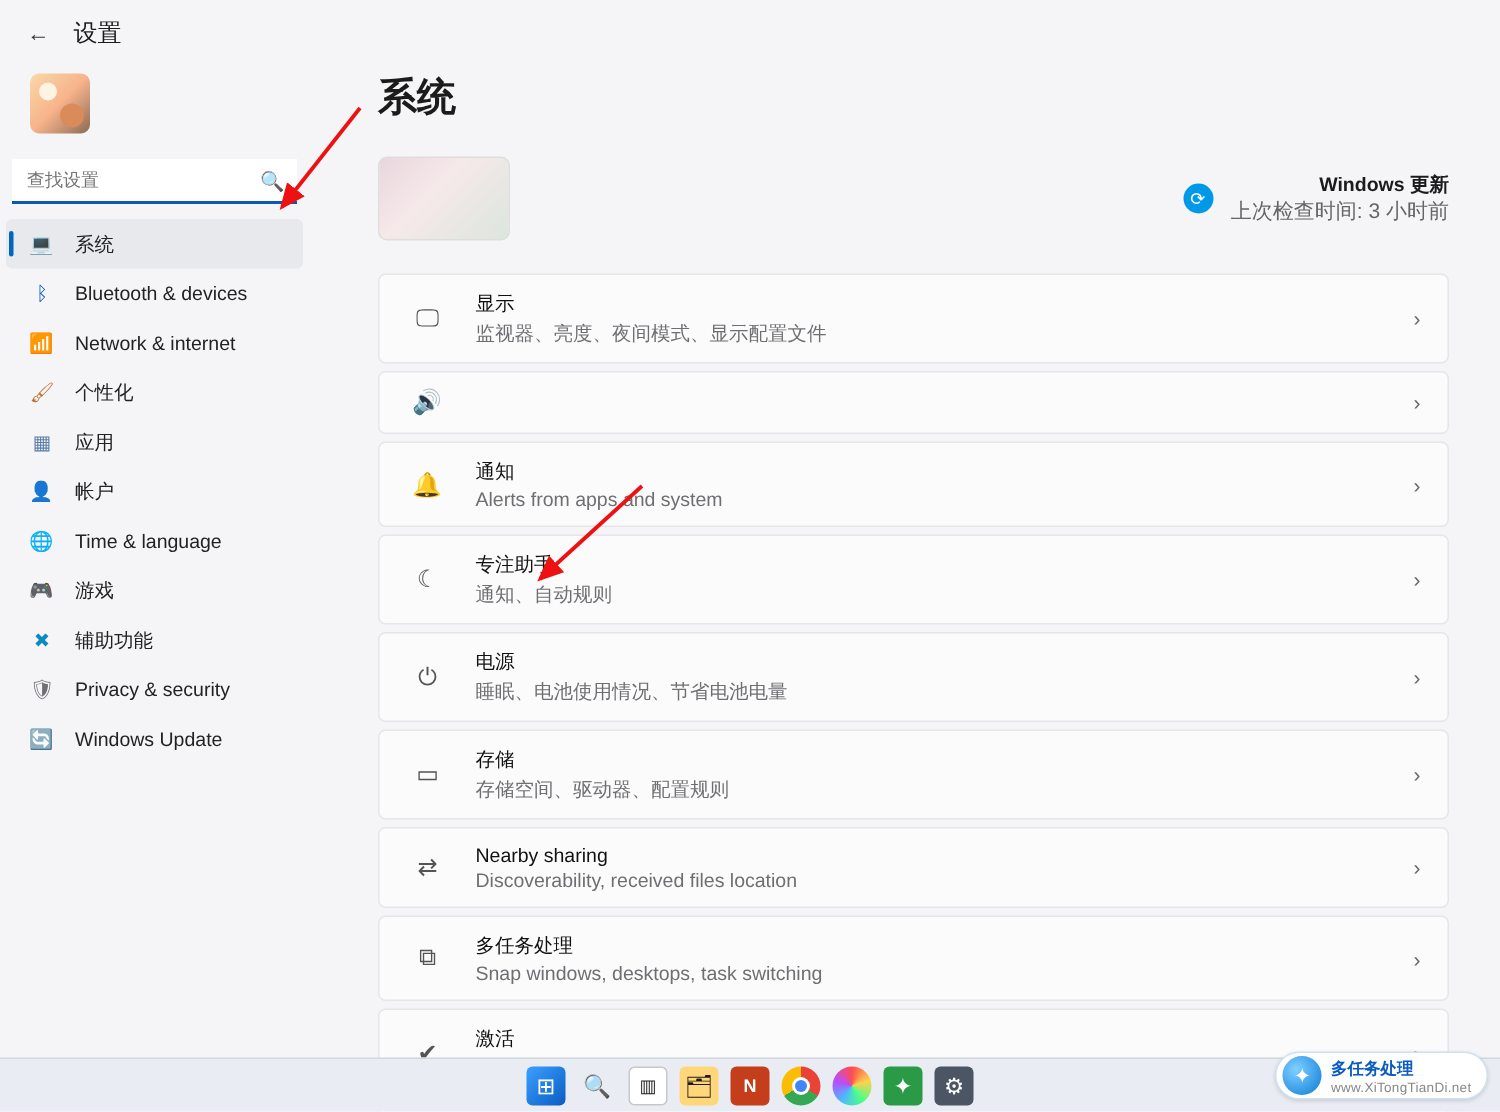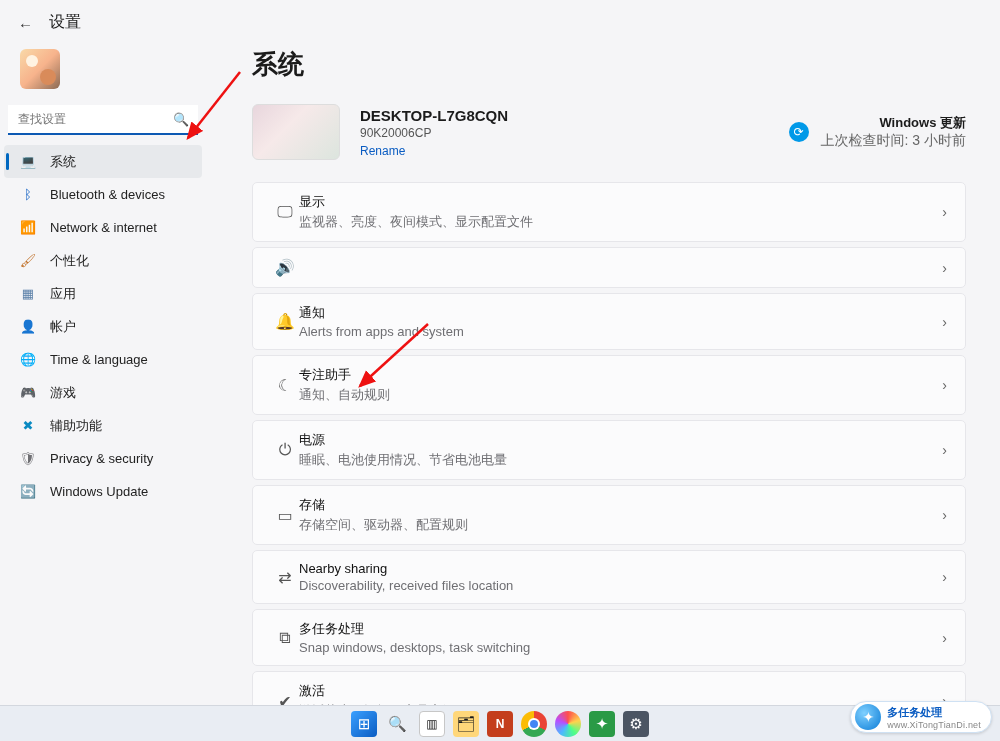--- a/index.html
+++ b/index.html
@@ -32,21 +32,21 @@
   .device-name { font-size:15px; font-weight:600; }
   .device-model { font-size:12px; color:#555; margin-top:2px; }
   .device-rename { font-size:12px; color:#0a5cc2; margin-top:4px; cursor:pointer; }
   .update-box { margin-left:auto; display:flex; align-items:center; gap:12px; }
   .update-icon { width:20px; height:20px; border-radius:50%; background:#0099e8; display:flex; align-items:center; justify-content:center; color:#fff; font-size:12px; }
   .update-text .l1 { font-size:13px; font-weight:600;text-align:right; }
   .update-text .l2 { font-size:14px; color:#666; }
 
   .card { background:#fbfbfc; border:1px solid #e6e6ea; border-radius:5px; margin-bottom:5px; display:flex; align-items:center; padding:10px 18px 10px 18px; cursor:pointer; }
   .card .c-icon { width:28px; display:flex; justify-content:center; color:#555; font-size:16px; }
-  .card .c-body { }
+  .card .c-body { margin-left:18px; }
   .card .c-title { font-size:13px; color:#111; }
   .card .c-sub { font-size:13px; color:#6f6f73; margin-top:2px; }
   .card .chevron { margin-left:auto; color:#666; font-size:14px; }
 
   
   .arrow { position:absolute; pointer-events:none; }
 
   
   .taskbar { position:absolute; left:0; right:0; bottom:0; height:36px; background:#e9edf3; border-top:1px solid #d3d7de; display:flex; align-items:center; justify-content:center; gap:8px; }
   .tb-icon { width:26px; height:26px; border-radius:4px; display:flex; align-items:center; justify-content:center; font-size:15px; }
@@ -130,25 +130,20 @@
           <span>Windows Update</span>
         </li>
       </ul>
   </aside>
 
   <main class="content">
     <h1 class="page-title">系统</h1>
 
     <div class="device-row">
       <div class="device-thumb"></div>
-      <div class="device-info">
-        <div class="device-name">DESKTOP-L7G8CQN</div>
-        <div class="device-model">90K20006CP</div>
-        <div class="device-rename">Rename</div>
-      </div>
       <div class="update-box">
         <span class="update-icon">⟳</span>
         <div class="update-text">
           <div class="l1">Windows 更新</div>
           <div class="l2">上次检查时间: 3 小时前</div>
         </div>
       </div>
     </div>
 
     <div id="cards">

